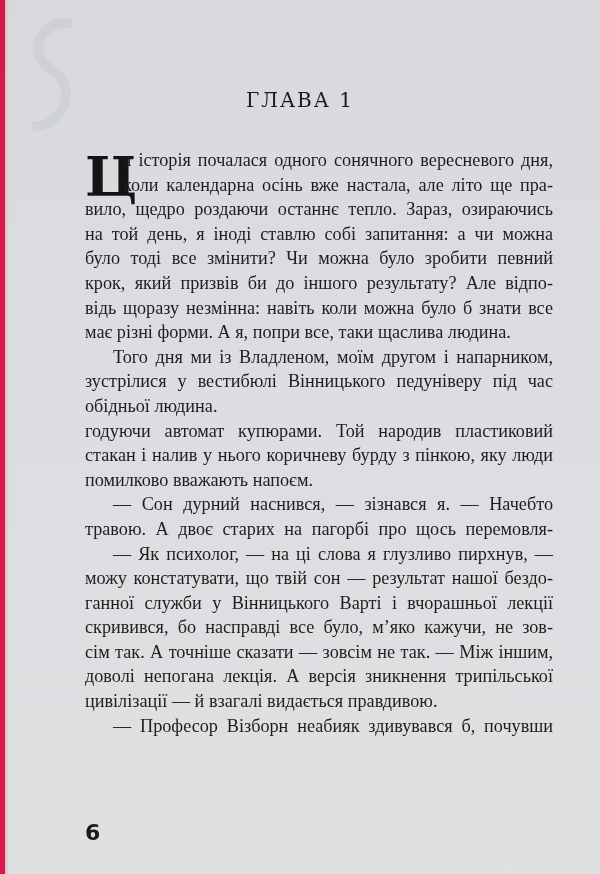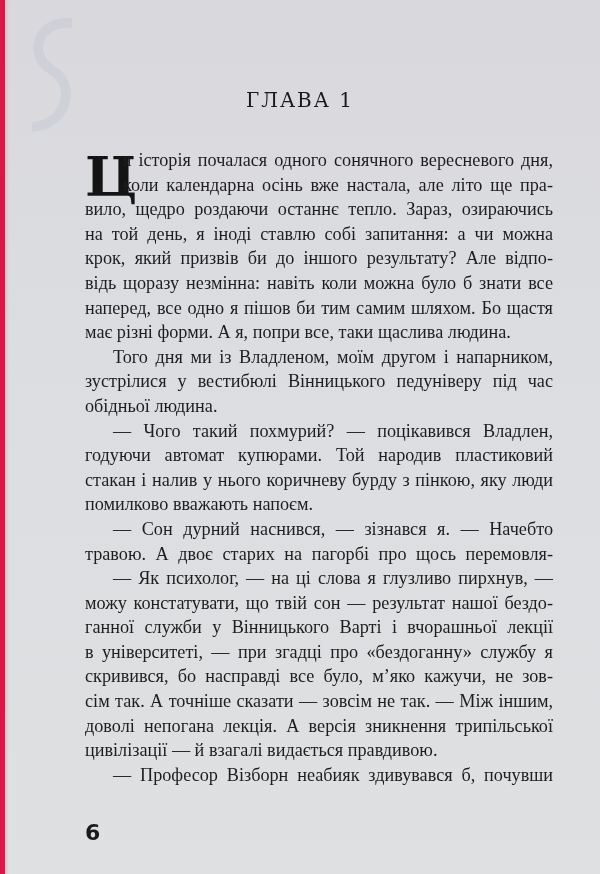--- a/index.html
+++ b/index.html
@@ -67,37 +67,35 @@
 
   <div class="chapter-title">ГЛАВА 1</div>
 
   <div class="dropcap">Ц</div>
 
   <div class="text-block">
     <span class="line dropcap-line">я історія почалася одного сонячного вересневого дня,</span>
     <span class="line dropcap-line">коли календарна осінь вже настала, але літо ще пра-</span>
     <span class="line">вило, щедро роздаючи останнє тепло. Зараз, озираючись</span>
     <span class="line">на той день, я іноді ставлю собі запитання: а чи можна</span>
+    <span class="line">було тоді все змінити? Чи можна було зробити певний</span>
     <span class="line">крок, який призвів би до іншого результату? Але відпо-</span>
     <span class="line">відь щоразу незмінна: навіть коли можна було б знати все</span>
-    <span class="line">наперед, все одно я пішов би тим самим шляхом. Бо щастя</span>
     <span class="line last">має різні форми. А я, попри все, таки щаслива людина.</span>
     <span class="line indent">Того дня ми із Владленом, моїм другом і напарником,</span>
     <span class="line">зустрілися у вестибюлі Вінницького педуніверу під час</span>
     <span class="line last">обідньої людина.</span>
-    <span class="line indent">— Чого такий похмурий? — поцікавився Владлен,</span>
     <span class="line">годуючи автомат купюрами. Той народив пластиковий</span>
     <span class="line">стакан і налив у нього коричневу бурду з пінкою, яку люди</span>
     <span class="line last">помилково вважають напоєм.</span>
     <span class="line indent">— Сон дурний наснився, — зізнався я. — Начебто</span>
     <span class="line">травою. А двоє старих на пагорбі про щось перемовля-</span>
     <span class="line indent">— Як психолог, — на ці слова я глузливо пирхнув, —</span>
     <span class="line">можу констатувати, що твій сон — результат нашої бездо-</span>
     <span class="line">ганної служби у Вінницького Варті і вчорашньої лекції</span>
-    <span class="line">в університеті, — при згадці про «бездоганну» службу я</span>
     <span class="line">скривився, бо насправді все було, м’яко кажучи, не зов-</span>
     <span class="line">сім так. А точніше сказати — зовсім не так. — Між іншим,</span>
     <span class="line">доволі непогана лекція. А версія зникнення трипільської</span>
     <span class="line last">цивілізації — й взагалі видається правдивою.</span>
     <span class="line indent">— Професор Візборн неабияк здивувався б, почувши</span>
 
   </div>
 
   <div class="page-number">6</div>
 </div>

